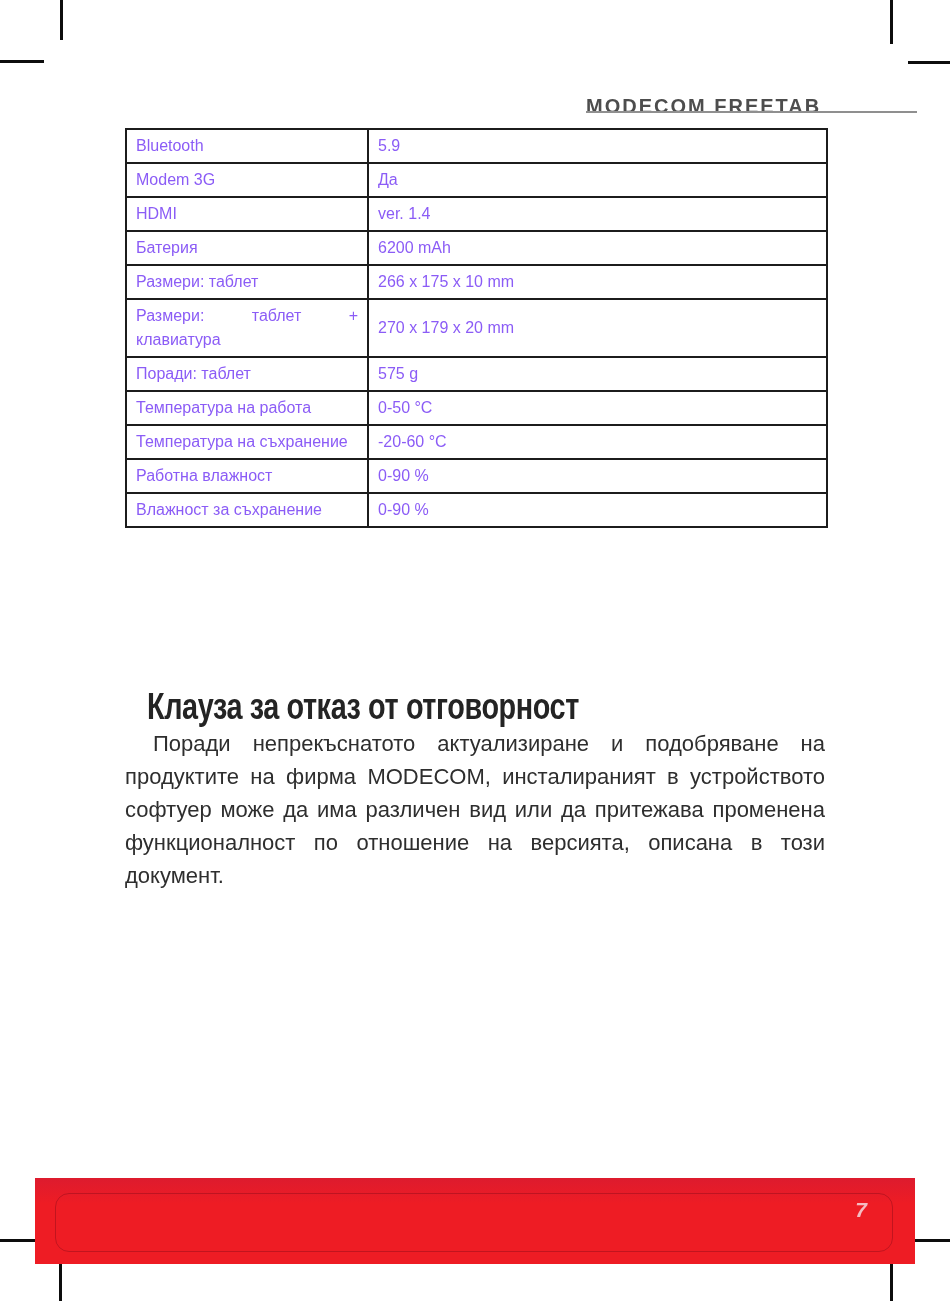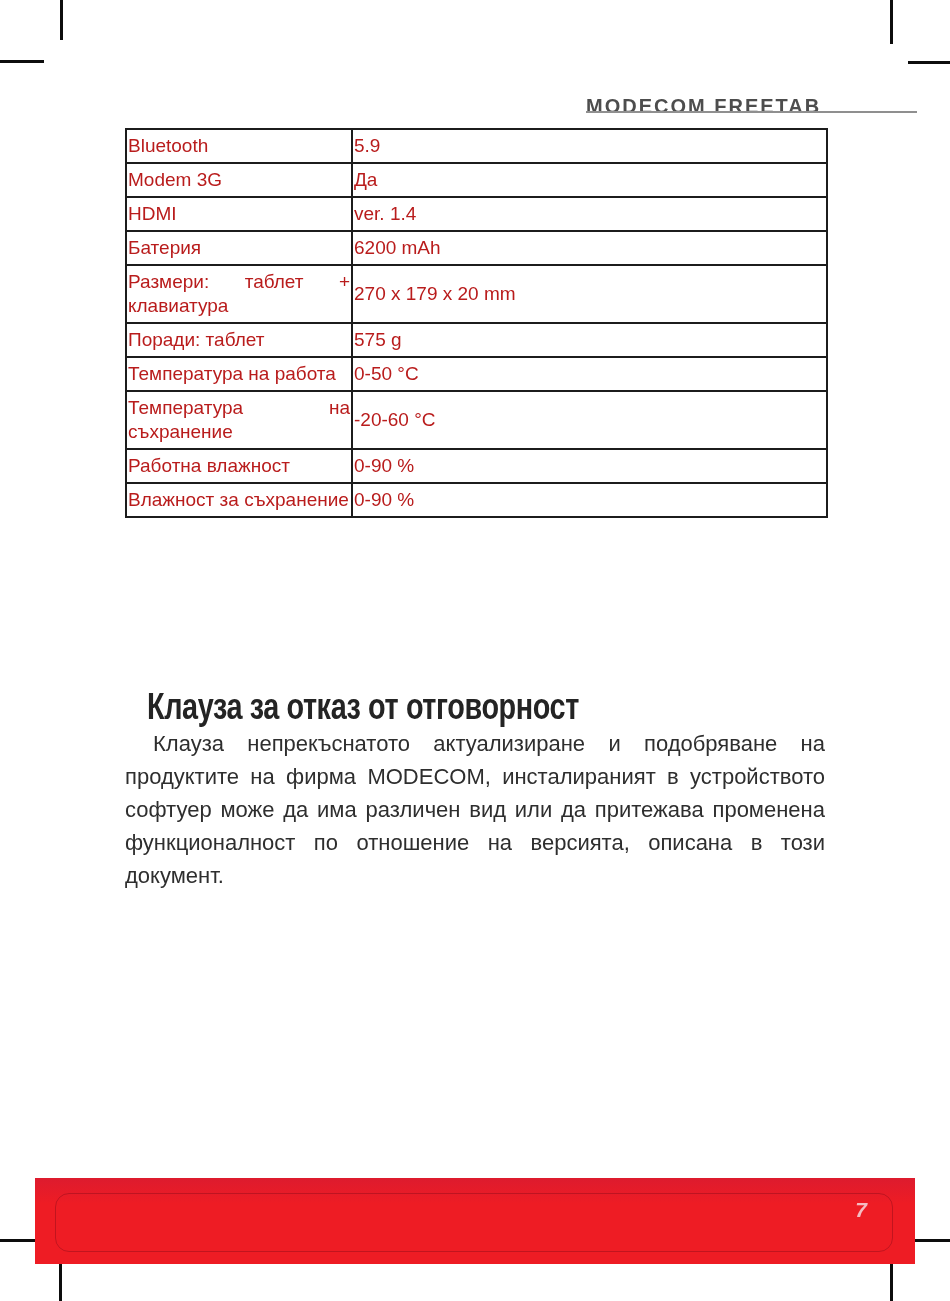--- a/index.html
+++ b/index.html
@@ -33,22 +33,22 @@
     background:#8f8f8f;
   }
 
   
   table.spec{
     position:absolute;left:125px;top:128px;width:703px;
     border-collapse:collapse;table-layout:fixed;
   }
   table.spec td{
     border:2px solid #1c1c1c;
-    font-size:19px;line-height:24px;color:#b91c1c;
-    padding:4px 1px;vertical-align:middle;
+    font-size:16px;line-height:24px;color:#8b5cf6;
+    padding:4px 9px;vertical-align:middle;
   }
   td.label-cell{width:222px;text-align:justify;}
   td.value-cell{text-align:left;}
 
   
   .disclaimer-heading{
     position:absolute;left:147px;top:686px;
     font-size:36px;font-weight:bold;color:#242424;
     letter-spacing:-0.5px;white-space:nowrap;
     transform:scaleX(0.8);transform-origin:left top;
@@ -105,20 +105,24 @@
         </tr>
         <tr>
           <td class="label-cell">HDMI</td>
           <td class="value-cell">ver. 1.4</td>
         </tr>
         <tr>
           <td class="label-cell">Батерия</td>
           <td class="value-cell">6200 mAh</td>
         </tr>
         <tr>
+          <td class="label-cell">Размери: таблет</td>
+          <td class="value-cell">266 x 175 x 10 mm</td>
+        </tr>
+        <tr>
           <td class="label-cell">Размери: таблет + клавиатура</td>
           <td class="value-cell">270 x 179 x 20 mm</td>
         </tr>
         <tr>
           <td class="label-cell">Поради: таблет</td>
           <td class="value-cell">575 g</td>
         </tr>
         <tr>
           <td class="label-cell">Температура на работа</td>
           <td class="value-cell">0-50 °C</td>
@@ -132,20 +136,20 @@
           <td class="value-cell">0-90 %</td>
         </tr>
         <tr>
           <td class="label-cell">Влажност за съхранение</td>
           <td class="value-cell">0-90 %</td>
         </tr>
       </tbody>
   </table>
 
   <div class="disclaimer-heading">Клауза за отказ от отговорност</div>
-  <div class="disclaimer-body">Клауза непрекъснатото актуализиране и подобряване на продуктите на фирма MODECOM, инсталираният в устройството софтуер може да има различен вид или да притежава променена функционалност по отношение на версията, описана в този документ.</div>
+  <div class="disclaimer-body">Поради непрекъснатото актуализиране и подобряване на продуктите на фирма MODECOM, инсталираният в устройството софтуер може да има различен вид или да притежава променена функционалност по отношение на версията, описана в този документ.</div>
 
   <div class="footer-bar">
     <div class="footer-inner"></div>
     <div class="footer-page-number">7</div>
   </div>
 
 </div>
 
 </body></html>

